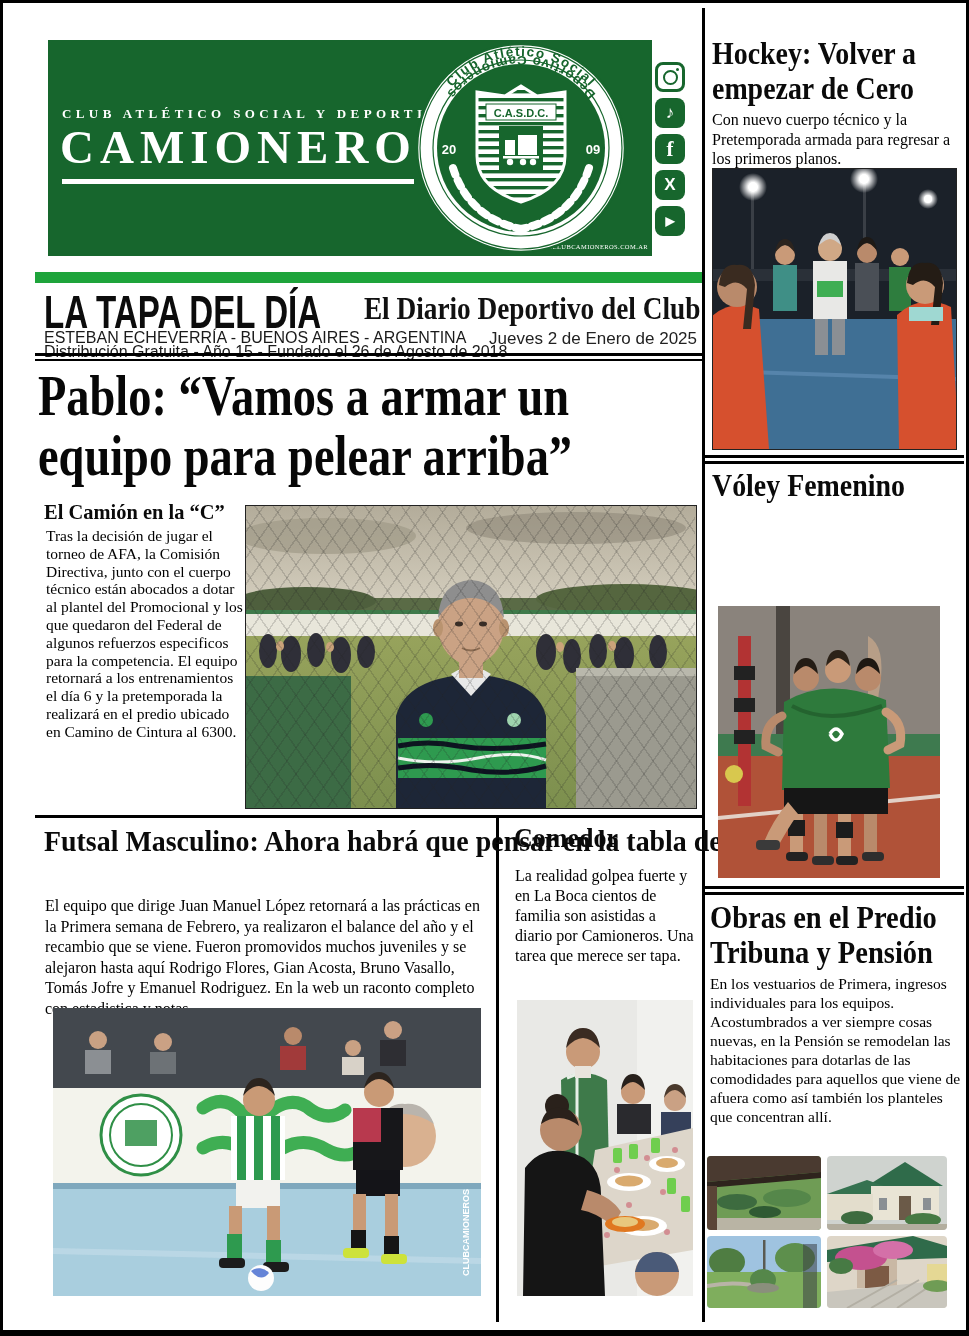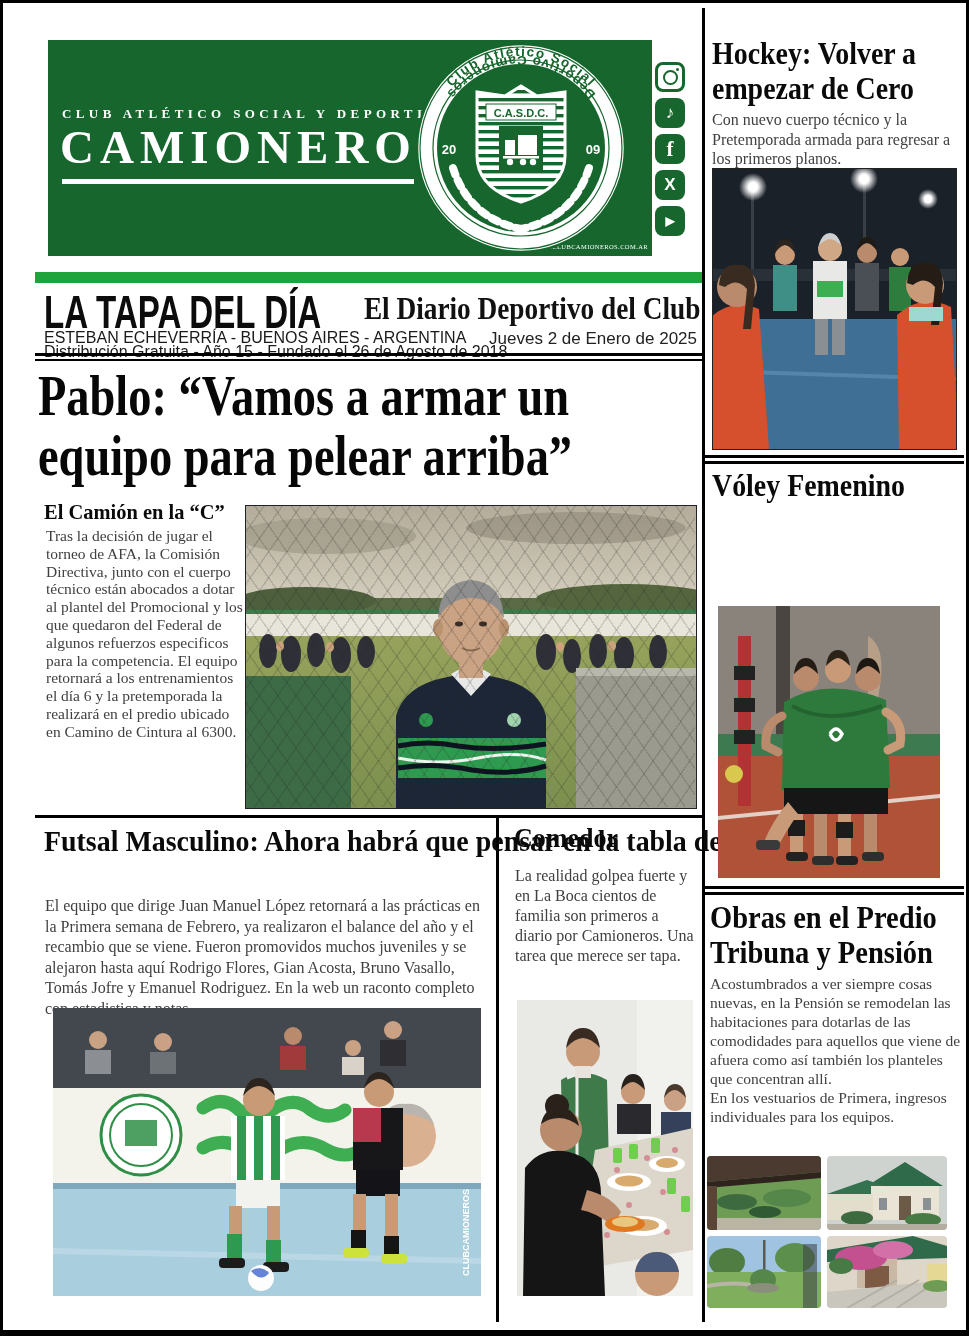--- a/index.html
+++ b/index.html
@@ -24,21 +24,21 @@
   
   .tapa-title{font-family:"Liberation Sans",sans-serif;font-weight:bold;font-size:46px;
               transform:scaleX(.72);transform-origin:0 0;white-space:nowrap;letter-spacing:0px;color:#0c0c0c;}
   .mast-small{font-family:Liberation Sans, sans-serif;font-size:16px;color:#1a1a1a;white-space:nowrap;}
   .tagline{font-weight:bold;font-size:31px;transform:scaleX(.88);transform-origin:100% 0;white-space:nowrap;}
   .date{font-family:"Liberation Sans",sans-serif;font-size:17px;color:#222;white-space:nowrap;}
   
   .headline{font-weight:bold;font-size:58px;line-height:60px;transform:scaleX(.8);
             transform-origin:0 0;white-space:nowrap;color:#070707;}
   .h2c{font-weight:bold;transform:scaleX(.93);transform-origin:0 0;white-space:nowrap;color:#0a0a0a;}
-  .body-txt{color:#404040;}
+  .body-txt{color:#000000;}
   svg{display:block;}
   .photo-border{border:1px solid #222;}
   .rounded{border-radius:4px;overflow:hidden;}
 </style>
 </head>
 <body>
 
 <div class="page">
 
   <div class="abs rule" style="left:0;top:0;width:969px;height:3px"></div>
@@ -251,21 +251,21 @@
         <rect x="332" y="186" width="13" height="44" fill="#c99a76"></rect>
       <rect x="298" y="222" width="15" height="22" fill="#151515"></rect>
         <rect x="331" y="228" width="15" height="20" fill="#151515"></rect>
       <rect x="290" y="240" width="26" height="10" rx="4" fill="#cde23a"></rect>
         <rect x="328" y="246" width="26" height="10" rx="4" fill="#cde23a"></rect>
     </g>
     <text transform="rotate(-90 416 268)" x="416" y="268" font-family="Liberation Sans, sans-serif" font-size="9" font-weight="bold" fill="#fff">CLUBCAMIONEROS</text>
   </svg>
 
   <div class="abs h2c" style="left:514px;top:822px;font-size:28px">Comedor</div>
-  <div class="abs body-txt" style="left:515px;top:866px;width:180px;font-size:16px;line-height:20px">La realidad golpea fuerte y en La Boca cientos de familia son primeros a diario por Camioneros. Una tarea que merece ser tapa.</div>
+  <div class="abs body-txt" style="left:515px;top:866px;width:180px;font-size:16px;line-height:20px">La realidad golpea fuerte y en La Boca cientos de familia son asistidas a diario por Camioneros. Una tarea que merece ser tapa.</div>
 
   <svg class="abs" style="left:517px;top:1000px" width="176" height="296" viewBox="0 0 176 296">
     <rect width="176" height="296" fill="#e9e9e6"></rect>
     <rect x="120" width="56" height="296" fill="#f1f1ee"></rect>
 
     <circle cx="66" cy="52" r="17" fill="#c99a78"></circle>
     <path d="M49,48 Q52,28 66,28 Q80,28 83,48 Q74,38 66,38 Q58,38 49,48 Z" fill="#3a2b22"></path>
     <path d="M44,80 Q66,66 90,80 L92,170 L46,172 Z" fill="#3e7a4a"></path>
     <path d="M50,78 L60,74 L60,168" stroke="#e7efe7" stroke-width="3" fill="none"></path>
     <rect x="58" y="66" width="16" height="12" fill="#e8e4dd"></rect>
@@ -412,22 +412,22 @@
   </svg>
 
   <div class="abs rule" style="left:702px;top:886px;width:262px;height:2.5px"></div>
   <div class="abs rule" style="left:702px;top:892px;width:262px;height:2.5px"></div>
 
   <div class="abs h2c" style="left:710px;top:900px;font-size:31px;line-height:35px;transform:scaleX(.92)">
     <div>Obras en el Predio</div>
     <div>Tribuna y Pensión</div>
   </div>
   <div class="abs body-txt" style="left:710px;top:974px;width:252px;font-size:15.5px;line-height:19px">
+    <div>En los vestuarios de Primera, ingresos individuales para los equipos.</div>
     <div>Acostumbrados a ver siempre cosas nuevas, en la Pensión se remodelan las habitaciones para dotarlas de las comodidades para aquellos que viene de afuera como así también los planteles que concentran allí.</div>
-    <div>En los vestuarios de Primera, ingresos individuales para los equipos.</div>
   </div>
 
   <svg class="abs rounded" style="left:707px;top:1156px" width="114" height="74" viewBox="0 0 114 74">
     <rect width="114" height="74" fill="#6f9c55"></rect>
     <path d="M0,0 L114,0 L114,16 L0,26 Z" fill="#4a3a30"></path>
     <path d="M0,26 L114,16 L114,22 L0,32 Z" fill="#2e241d"></path>
     <ellipse cx="30" cy="46" rx="20" ry="8" fill="#3d6b3f"></ellipse>
     <ellipse cx="80" cy="42" rx="24" ry="9" fill="#55874a"></ellipse>
     <ellipse cx="58" cy="56" rx="16" ry="6" fill="#2f5a33"></ellipse>
     <rect y="62" width="114" height="12" fill="#b9b4a4"></rect>

